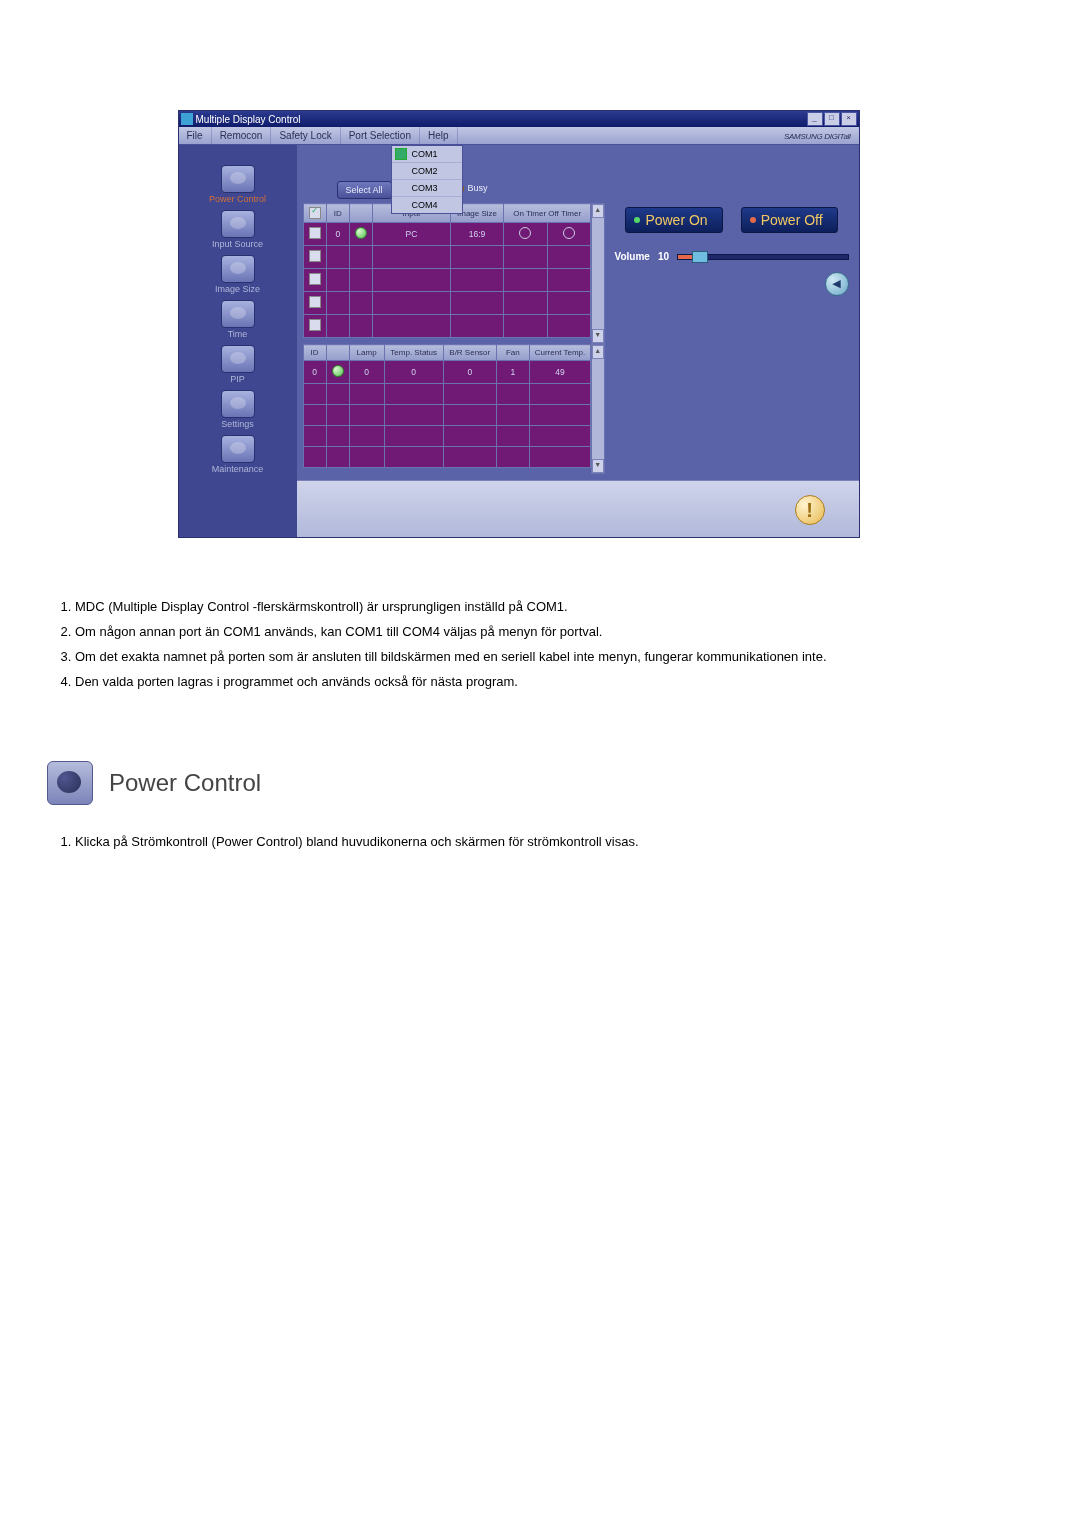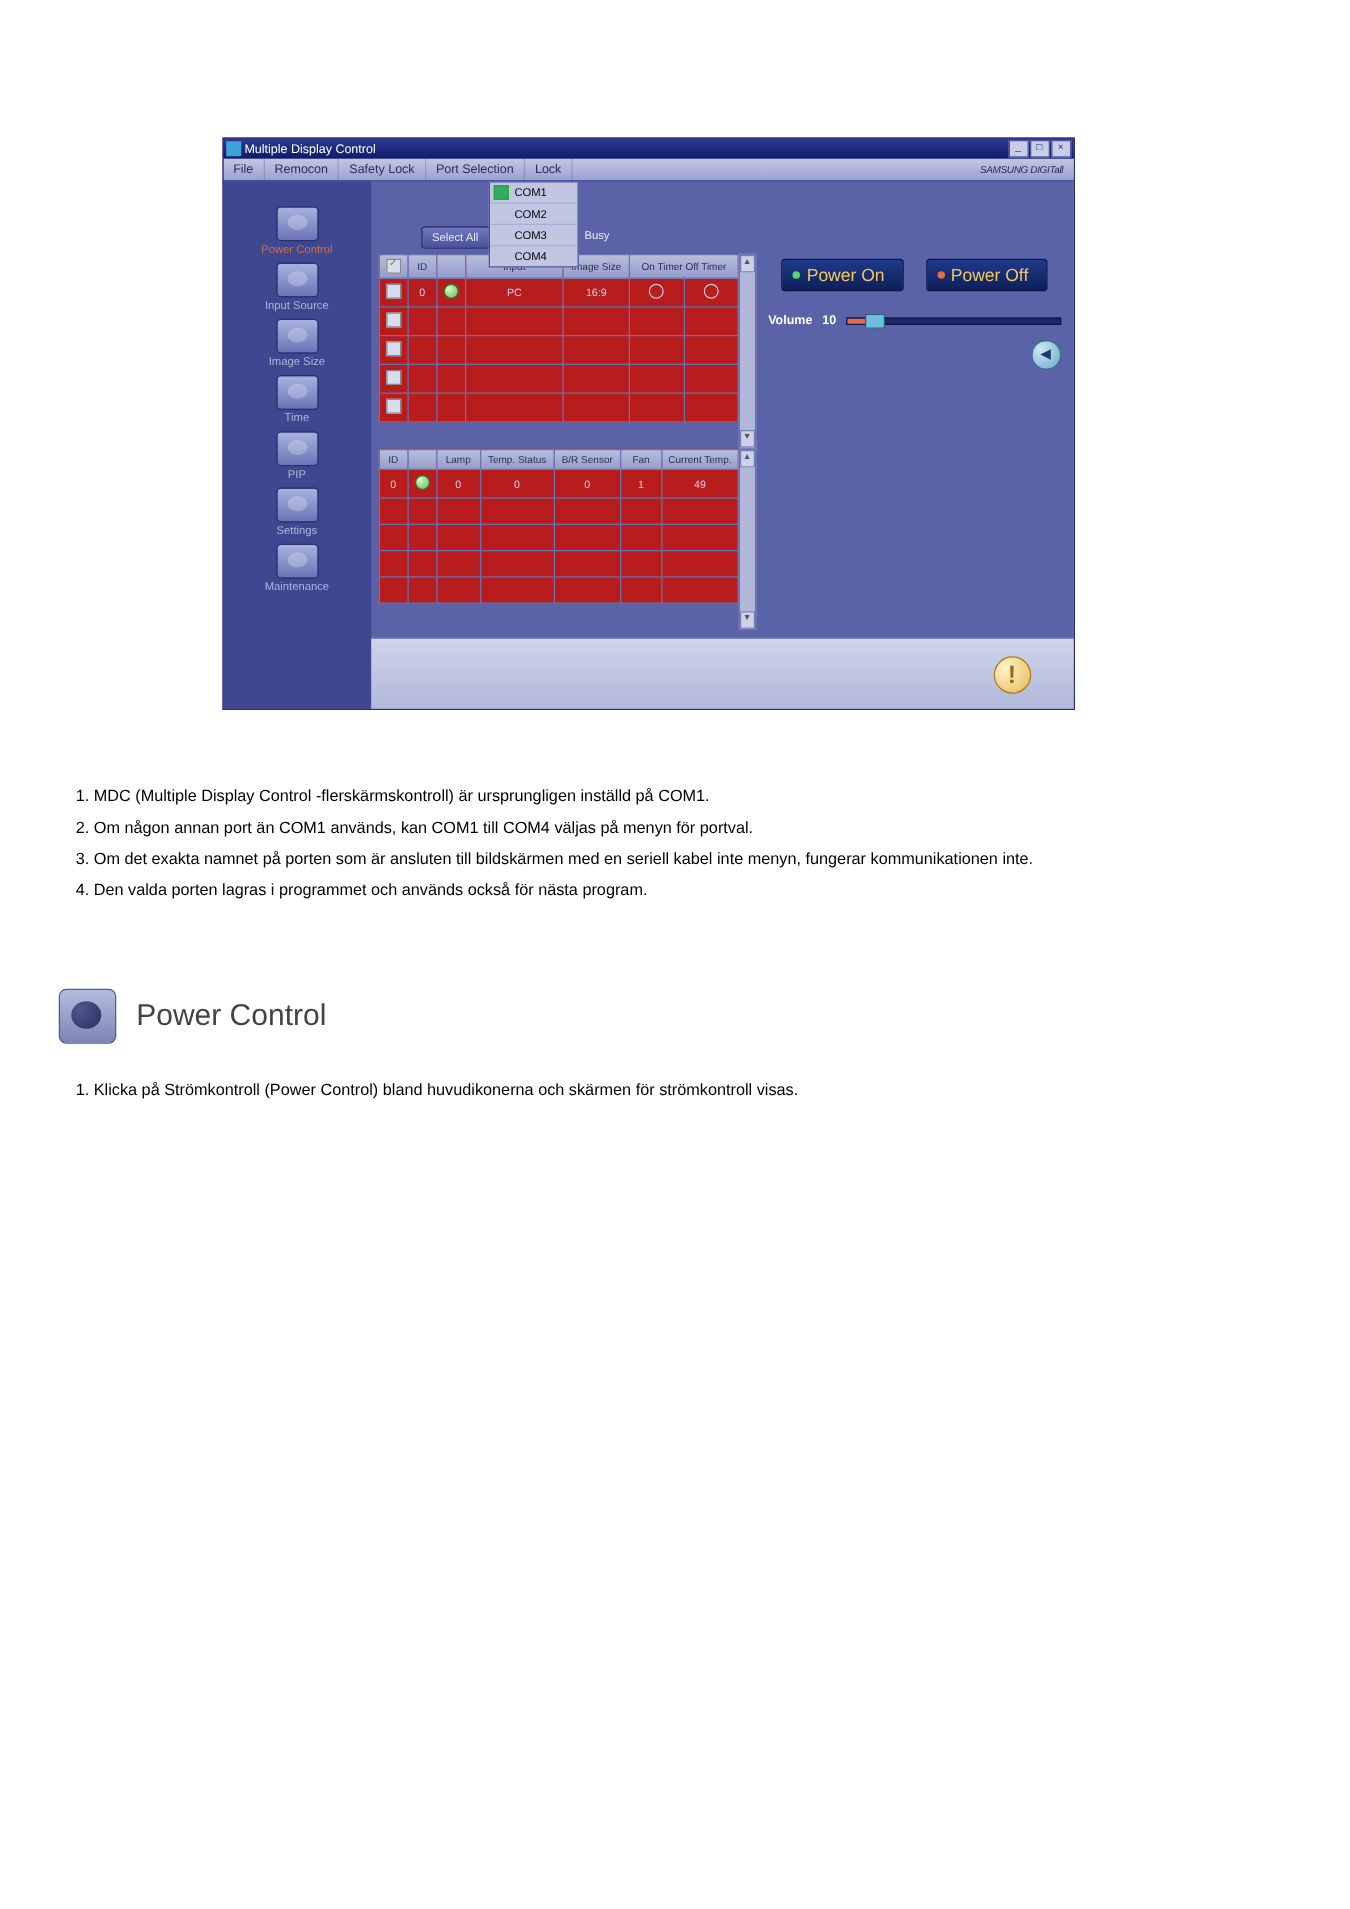--- a/index.html
+++ b/index.html
@@ -43,21 +43,21 @@
     background: #c9cde6;
     border: 1px solid #4b55a1;
     margin-left: 1px;
     font-size: 8px;
     line-height: 10px;
     text-align: center;
     color: #2a2f6f;
   }
   .menubar {
     display: flex;
-    align-items: center;
+    align-items: flex-end;
     background: linear-gradient(#c1c7e3, #9aa3d0);
     border-bottom: 1px solid #4a5199;
     font-size: 10px;
     position: relative;
   }
   .menubar .mitem {
     padding: 3px 8px;
     color: #2a2f55;
     border-right: 1px solid rgba(74,81,153,0.3);
   }
@@ -210,22 +210,22 @@
     border:1px solid #3a6e8a;
     text-align:center;line-height:20px;color:#1f3a6a;font-size:11px;
   }
 
   
   table.grid{
     border-collapse:collapse;
     width:100%;
     font-size:8.5px;
     color:#cfd4ef;
-    background:#b91c1c;
-    margin-bottom:21px;
+    background:#701a75;
+    margin-bottom:6px;
   }
   table.grid th{
     background:linear-gradient(#b6bddc,#949dcb);
     color:#2a2f55;
     font-weight:normal;
     padding:3px 2px;
     border:1px solid #6a72b0;
     font-size:8px;
   }
   table.grid td{
@@ -313,21 +313,21 @@
       <div class="wbtn">_</div>
       <div class="wbtn">□</div>
       <div class="wbtn">×</div>
     </div>
 
     <div class="menubar">
       <div class="mitem">File</div>
       <div class="mitem">Remocon</div>
       <div class="mitem">Safety Lock</div>
       <div class="mitem">Port Selection</div>
-      <div class="mitem">Lock</div>
+      <div class="mitem">Help</div>
       <div class="brand">SAMSUNG DIGITall</div>
 
       <div class="port-dropdown">
         <div class="pitem">
           <span class="pchk"></span>
           <span>COM1</span>
         </div>
         <div class="pitem">COM2</div>
         <div class="pitem">COM3</div>
         <div class="pitem">COM4</div>

